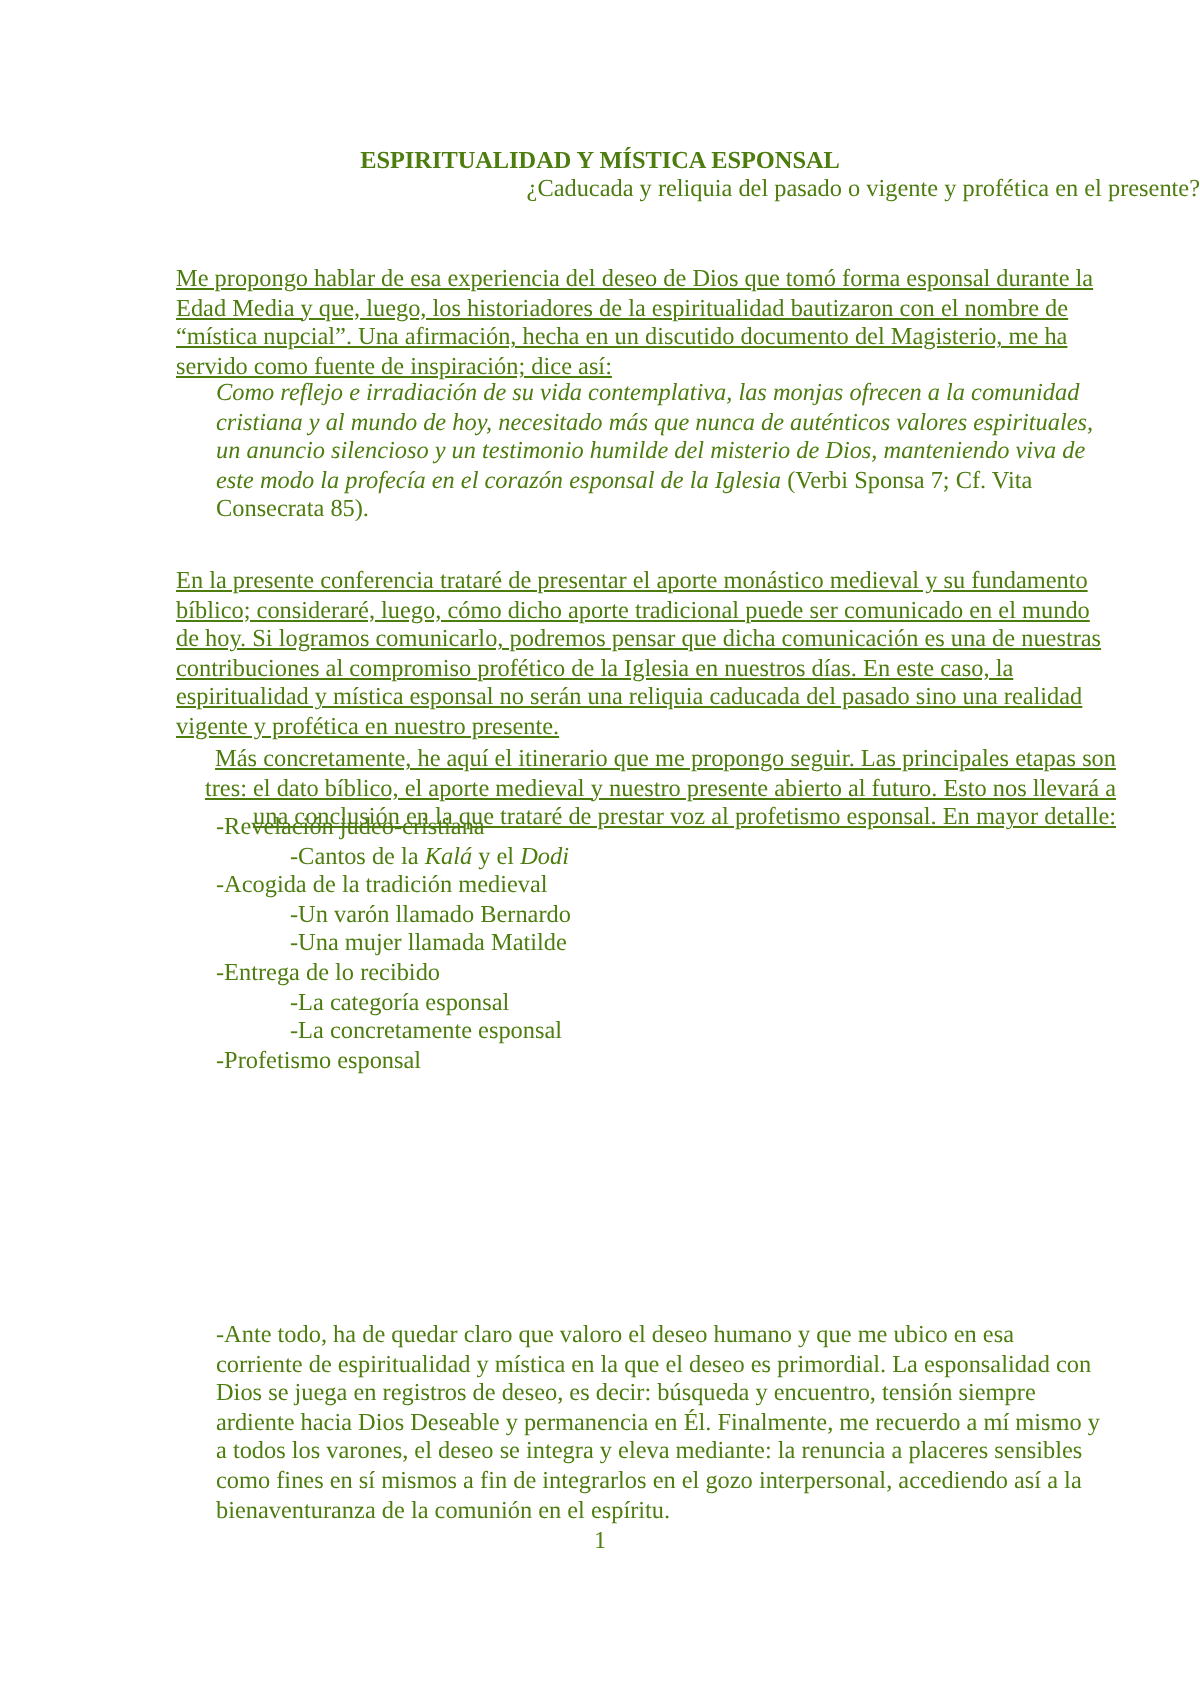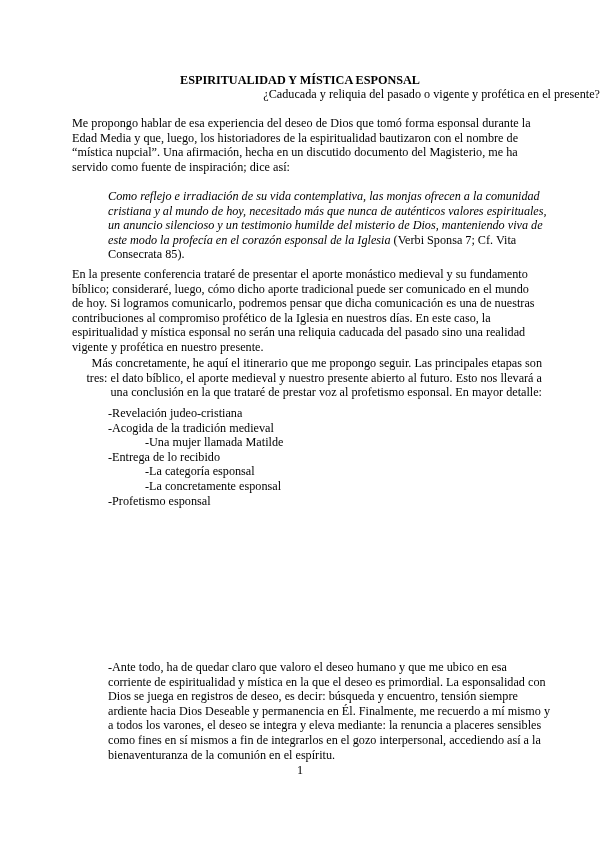--- a/index.html
+++ b/index.html
@@ -1,29 +1,29 @@
 <!DOCTYPE html>
 <html><head>
 <meta charset="utf-8">
 <style>
   html, body { margin: 0; padding: 0; background: #ffffff; }
   body { width: 600px; height: 850px; overflow: hidden; position: relative; }
   .page {
     position: absolute; left: 0; top: 0; width: 576px; height: 850px;
     font-family: "Liberation Serif", "DejaVu Serif", serif;
-    font-size: 12.2px; line-height: 14.6px; color: #000000;
+    font-size: 12.2px; line-height: 14.6px; color: #4d7c0f;
   }
   .title {
     position: absolute; top: 73px; left: 0; width: 600px; text-align: center;
     font-weight: bold; font-size: 12.2px;
   }
   .subtitle {
     position: absolute; top: 87px; left: 0; width: 600px; text-align: right;
   }
-  .block { position: absolute; left: 72px; width: 470px; margin: 0; }
+  .block { position: absolute; left: 72px; width: 470px; margin: 16px; text-decoration: underline; }
   .quote { position: absolute; left: 108px; width: 440px; margin: 0; }
   .quote em { font-style: italic; }
   .list { position: absolute; left: 108px; top: 406px; margin: 0; padding: 0; list-style: none; }
   .list li { margin: 0; padding: 0; white-space: nowrap; }
   .list li.l2 { padding-left: 37px; }
   .indent-para { position: absolute; left: 108px; width: 445px; margin: 0; }
   .pagenum { position: absolute; top: 763px; left: 0; width: 600px; text-align: center; }
   p { margin: 0; }
 </style>
 </head>
@@ -40,21 +40,23 @@
     <span>(Verbi Sponsa 7; Cf. Vita Consecrata 85).</span>
     <br>
   </div>
 
   <p class="block" style="top:267px;">En la presente conferencia trataré de presentar el aporte monástico medieval y su fundamento bíblico; consideraré, luego, cómo dicho aporte tradicional puede ser comunicado en el mundo de hoy.  Si logramos comunicarlo, podremos pensar que dicha comunicación es una de nuestras contribuciones al compromiso profético de la Iglesia en nuestros días.  En este caso, la espiritualidad y mística esponsal no serán una reliquia caducada del pasado sino una realidad vigente y profética en nuestro presente.</p>
 
   <p class="block" style="top:356px;text-align:right;">Más concretamente, he aquí el itinerario que me propongo seguir.  Las principales etapas son tres: el dato bíblico, el aporte medieval y nuestro presente abierto al futuro.  Esto nos llevará a una conclusión en la que trataré de prestar voz al profetismo esponsal.  En mayor detalle:</p>
 
   <ul class="list">
     <li class="l1">-Revelación judeo-cristiana</li>
+    <li class="l2"><span>-Cantos de la </span><em>Kalá</em><span> y el </span><em>Dodi</em></li>
     <li class="l1">-Acogida de la tradición medieval</li>
+    <li class="l2">-Un varón llamado Bernardo</li>
     <li class="l2">-Una mujer llamada Matilde</li>
     <li class="l1">-Entrega de lo recibido</li>
     <li class="l2">-La categoría esponsal</li>
     <li class="l2">-La concretamente esponsal</li>
     <li class="l1">-Profetismo esponsal</li>
   </ul>
 
 
   <p class="indent-para" style="top:660px;">-Ante todo, ha de quedar claro que valoro el deseo humano y que me ubico en esa corriente de espiritualidad y mística en la que el deseo es primordial.  La esponsalidad con Dios se juega en registros de deseo, es decir: búsqueda y encuentro, tensión siempre ardiente hacia Dios Deseable y permanencia en Él.  Finalmente, me recuerdo a mí mismo y a todos los varones, el deseo se integra y eleva mediante: la renuncia a placeres sensibles como fines en sí mismos a fin de integrarlos en el gozo interpersonal, accediendo así a la bienaventuranza de la comunión en el espíritu.</p>
 

